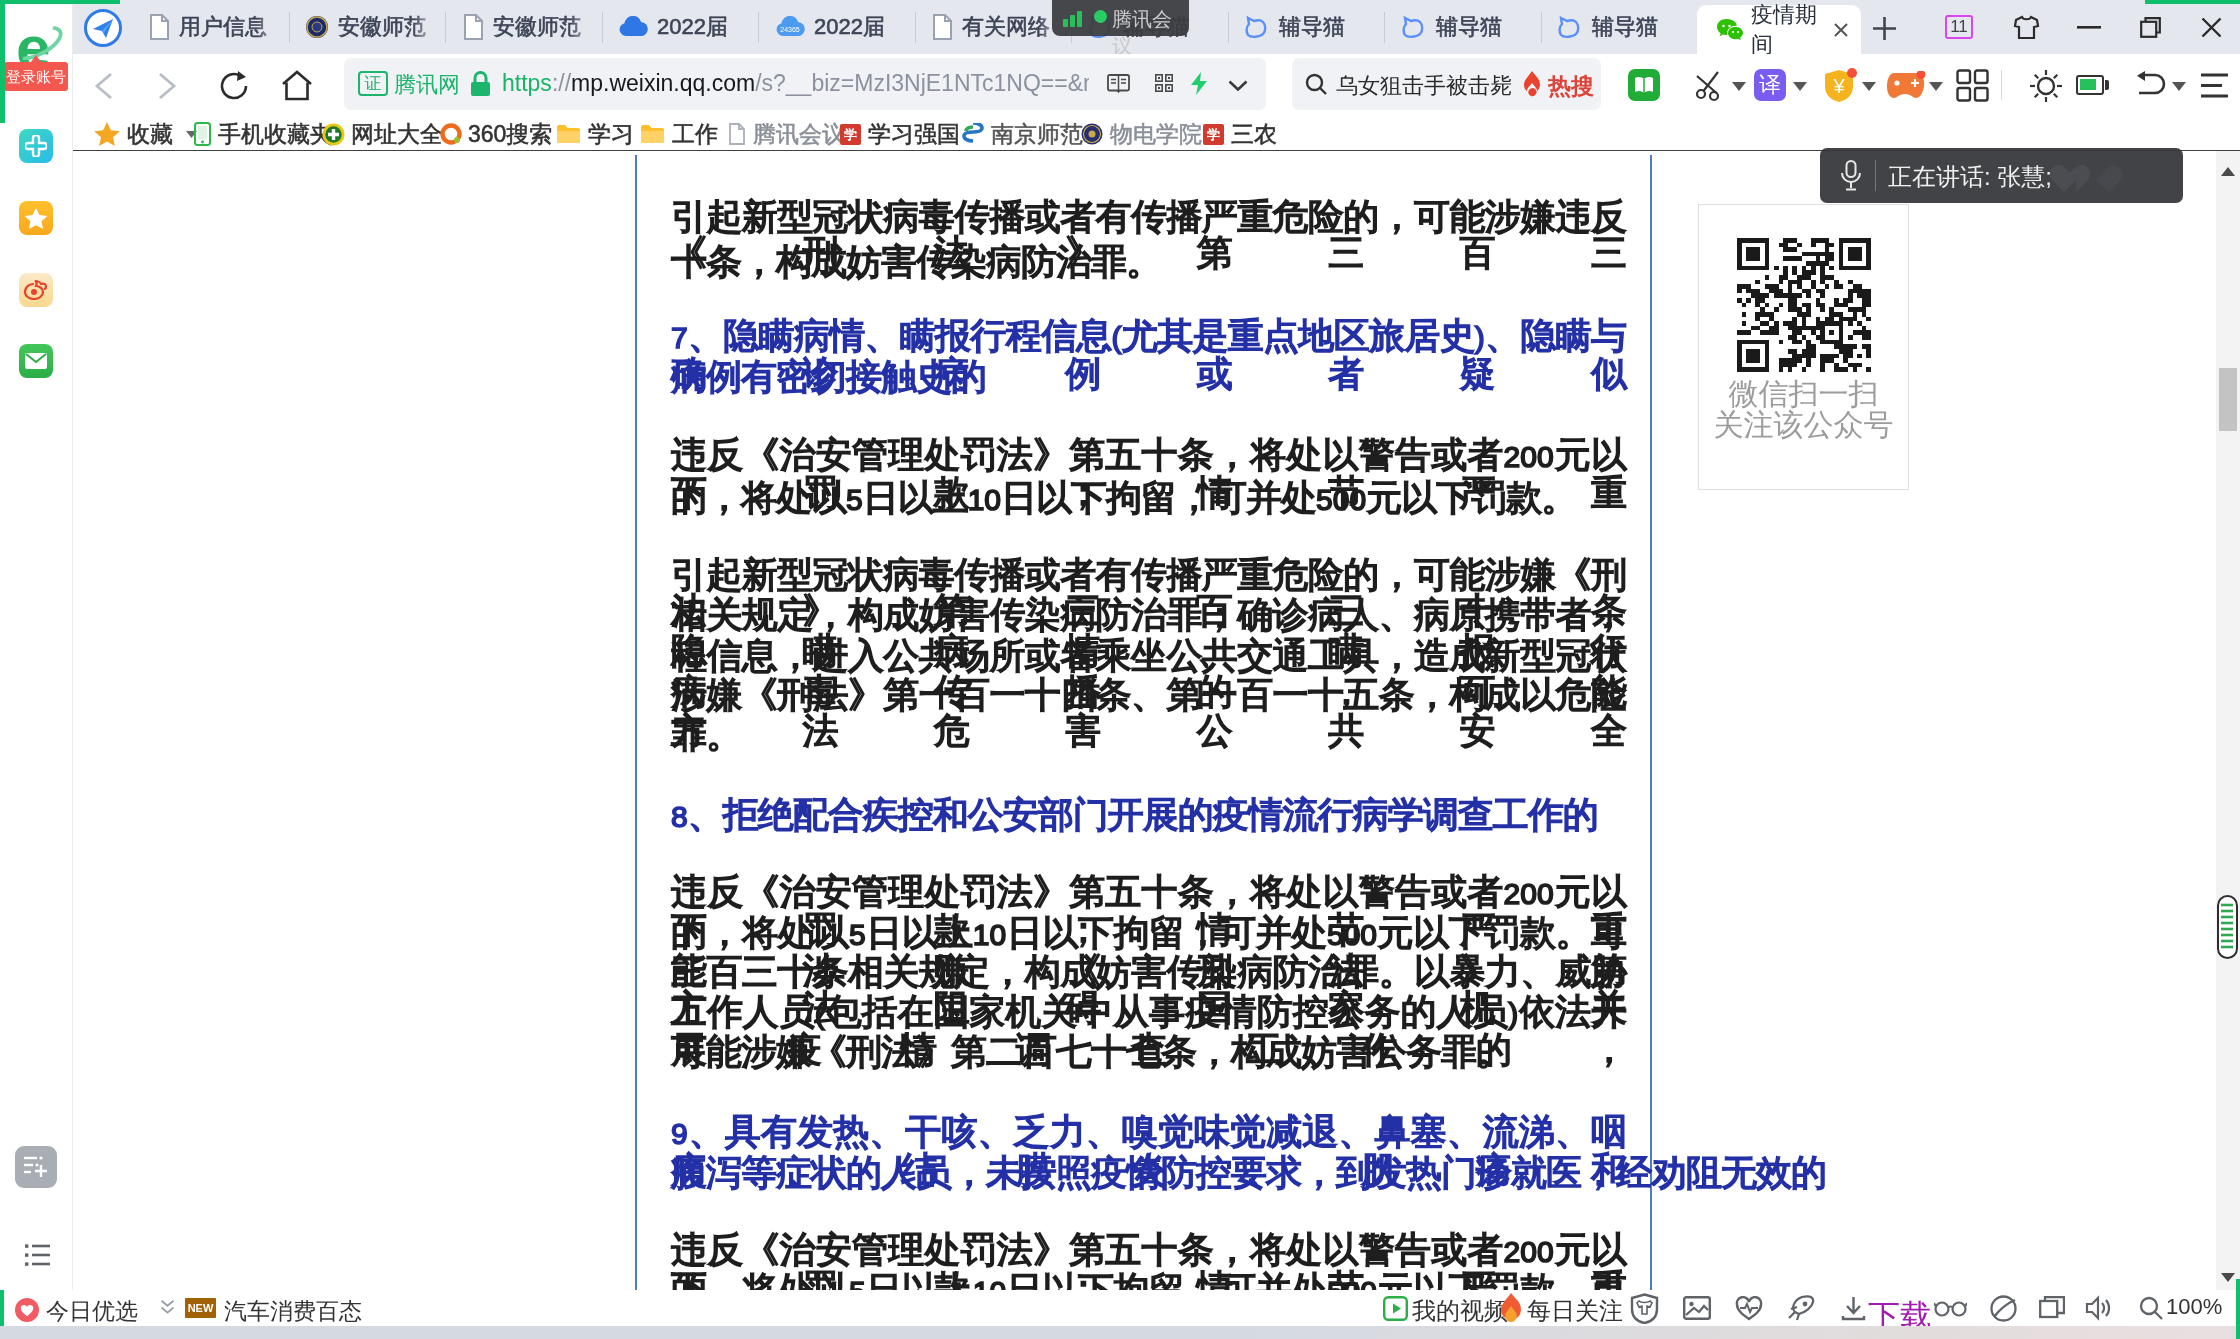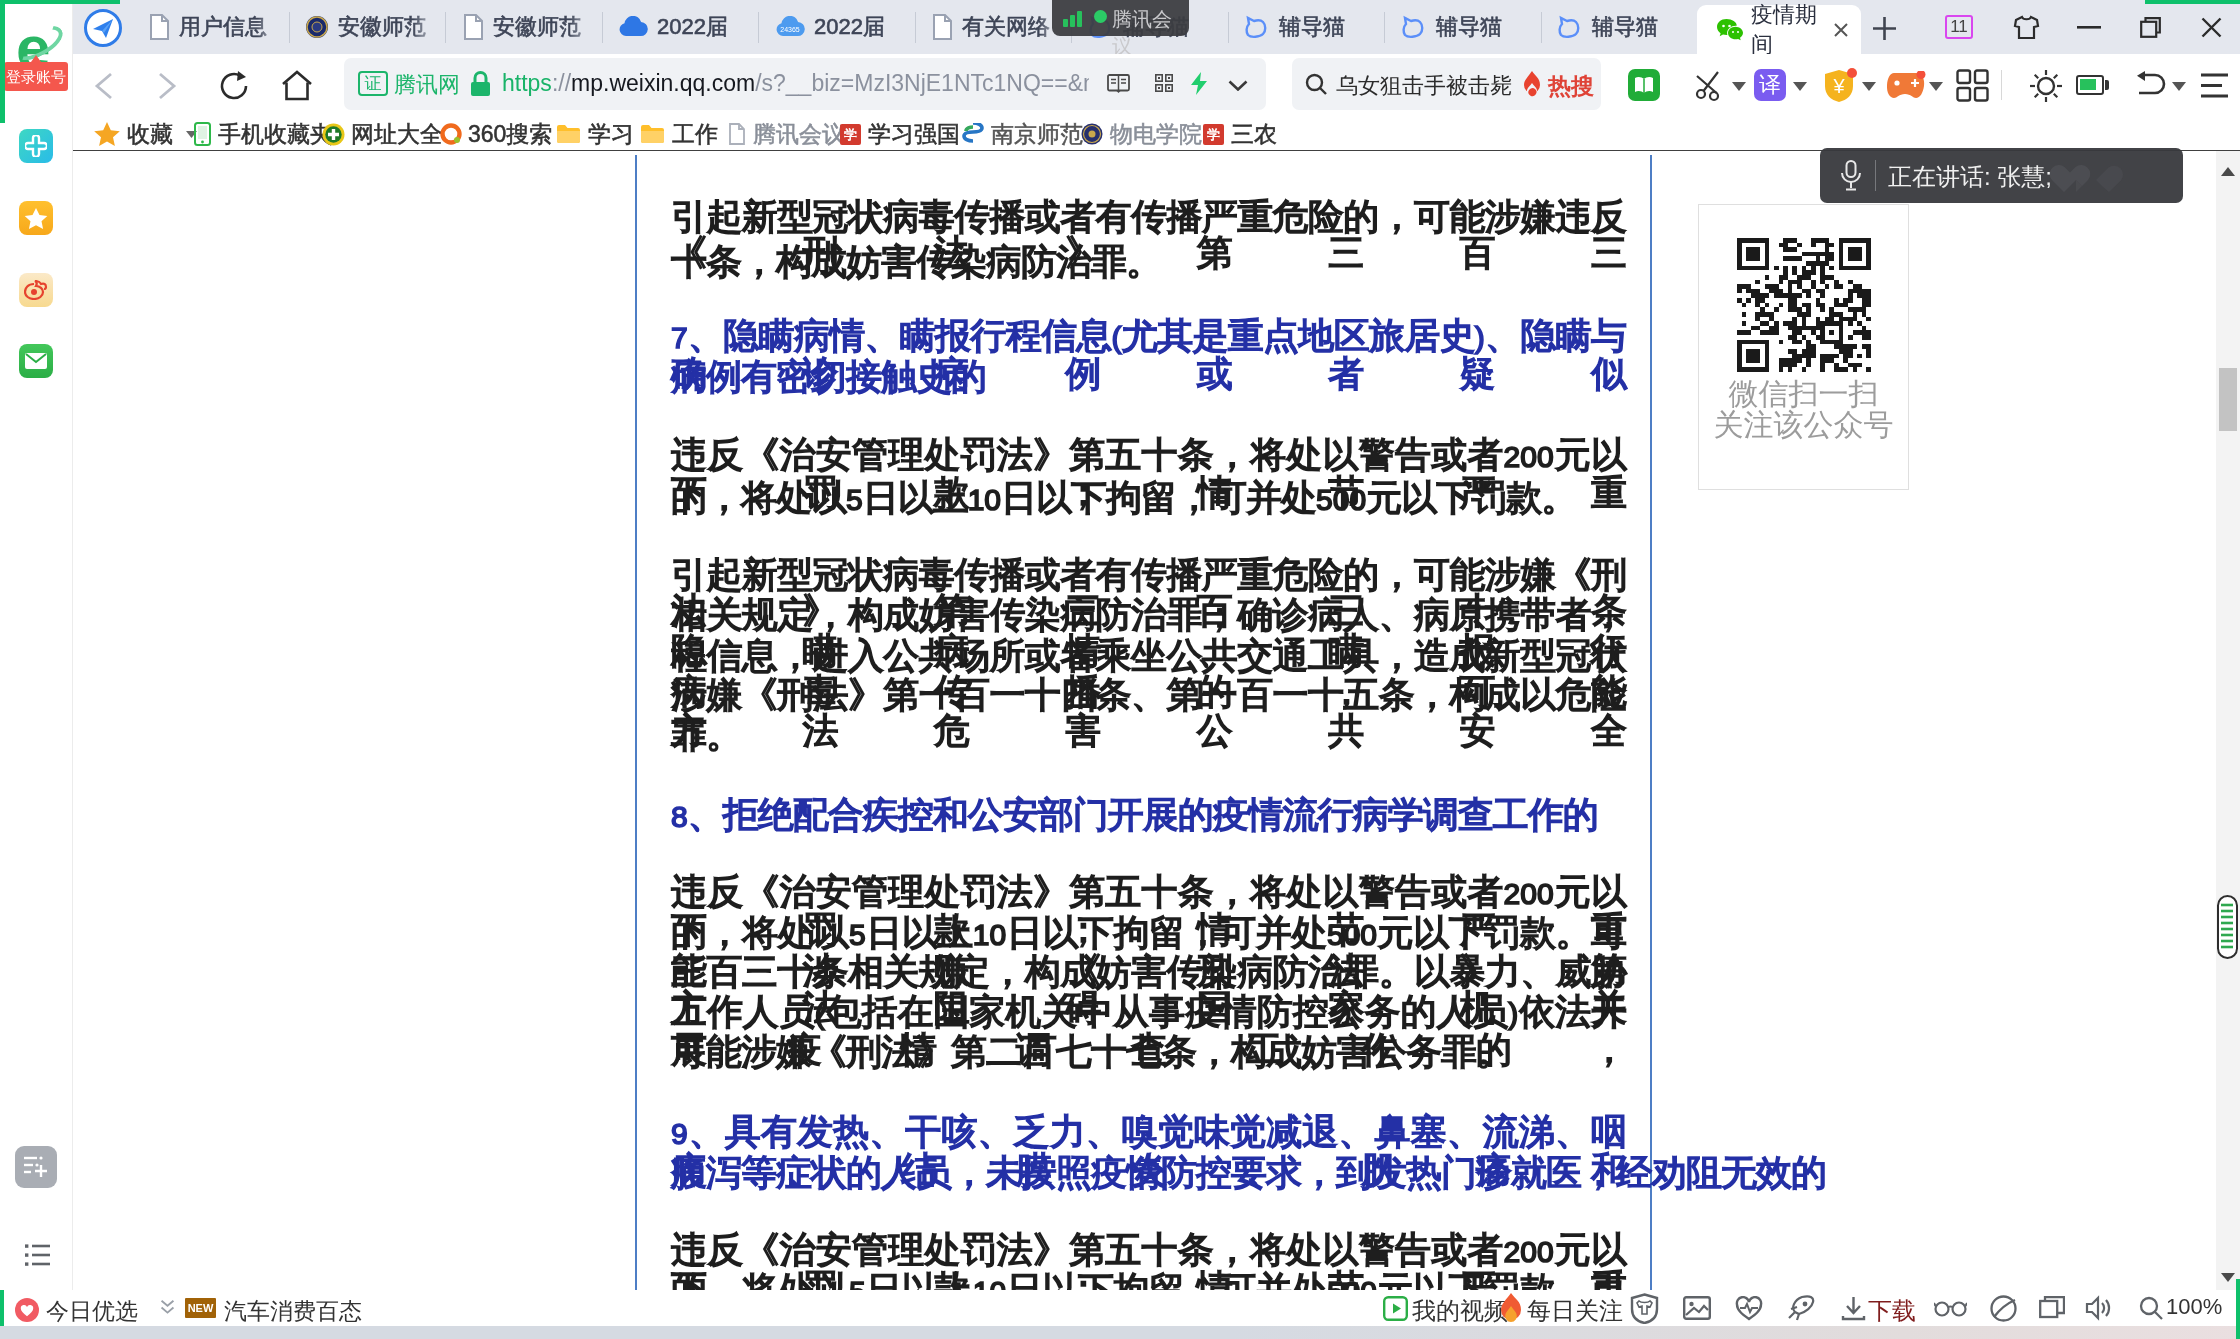--- a/index.html
+++ b/index.html
@@ -761,21 +761,21 @@
     </svg>
   <svg class="abs" style="left:1787px;top:5px" width="28" height="27" viewBox="0 0 28 27">
       <path d="M8 17 C4 13 7 5 15 2 C24 0 27 3 26 7 C25 12 19 17 12 19z" fill="none" stroke="#5F6368" stroke-width="2.2"></path>
       <path d="M8 17 L2 23 M12 19 L10 25 M10 12 L4 14" stroke="#5F6368" stroke-width="2.2"></path>
       <circle cx="18" cy="9" r="2.4" fill="#5F6368"></circle>
     </svg>
   <svg class="abs" style="left:1841px;top:6px" width="25" height="25" viewBox="0 0 25 25">
       <path d="M12.5 1 V16 M6 10 L12.5 17 L19 10" fill="none" stroke="#5F6368" stroke-width="2.4"></path>
       <path d="M2 20 V23 H23 V20" fill="none" stroke="#5F6368" stroke-width="2.4"></path>
     </svg>
-  <div class="abs" style="left:1868px;top:5px;font-size:24px;color:#7f1d1d;">下载</div>
+  <div class="abs" style="left:1868px;top:5px;font-size:32px;color:#a21caf;">下载</div>
   <svg class="abs" style="left:1934px;top:9px" width="33" height="18" viewBox="0 0 33 18">
       <circle cx="8" cy="10" r="6.5" fill="none" stroke="#5F6368" stroke-width="2.2"></circle>
       <circle cx="25" cy="10" r="6.5" fill="none" stroke="#5F6368" stroke-width="2.2"></circle>
       <path d="M14.5 8 a3 2 0 0 1 4 0 M1.5 7 L0 4 M31.5 7 L33 4" stroke="#5F6368" stroke-width="2" fill="none"></path>
     </svg>
   <svg class="abs" style="left:1990px;top:5px" width="27" height="27" viewBox="0 0 27 27">
       <circle cx="13.5" cy="13.5" r="12" fill="none" stroke="#5F6368" stroke-width="2.3"></circle>
       <path d="M4 22 C10 14 18 8 25 5" fill="none" stroke="#5F6368" stroke-width="2.3"></path>
     </svg>
   <svg class="abs" style="left:2039px;top:6px" width="26" height="25" viewBox="0 0 26 25">

